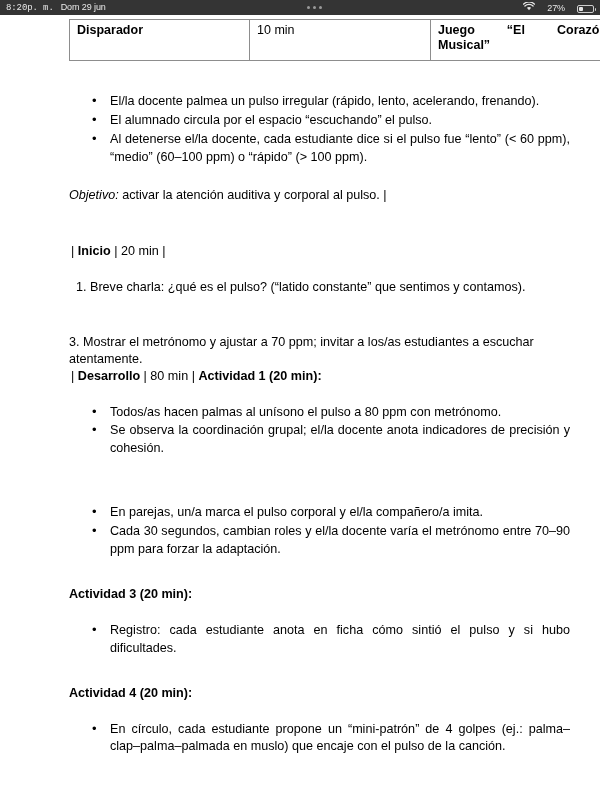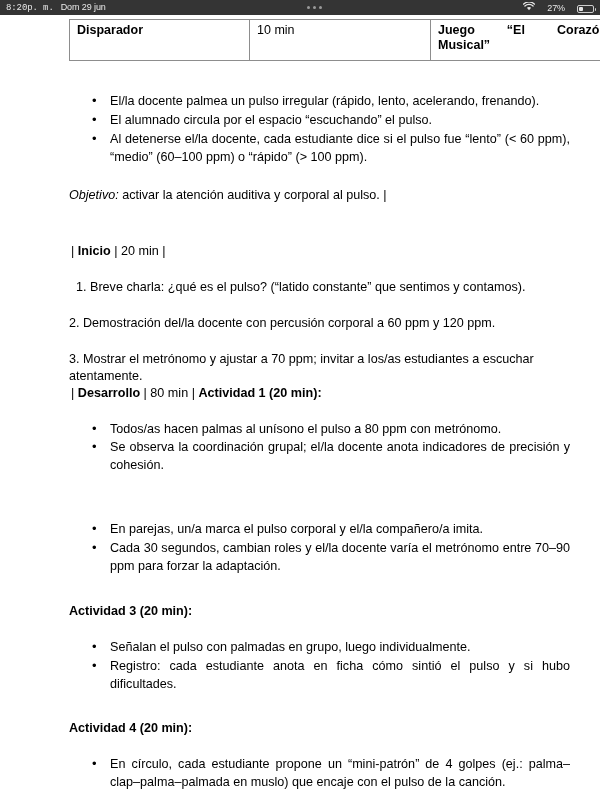--- a/index.html
+++ b/index.html
@@ -202,21 +202,20 @@
     <div class="spacer-sm"></div>
 
     <p class="sect-line"><span>| </span><b>Inicio</b><span> | 20 min |</span></p>
 
     <div class="spacer-md"></div>
 
     <p class="numitem first">1. Breve charla: ¿qué es el pulso? (“latido constante” que sentimos y contamos).</p>
 
     <div class="spacer-md"></div>
 
-    <p class="numitem">2. Demostración del/la docente con percusión corporal a 60 ppm y 120 ppm.</p>
 
     <div class="spacer-md"></div>
 
     <p class="numitem">3. Mostrar el metrónomo y ajustar a 70 ppm; invitar a los/as estudiantes a escuchar atentamente.</p>
 
     <p class="sect-line"><span>| </span><b>Desarrollo</b><span> | 80 min | </span><b>Actividad 1 (20 min):</b></p>
 
     <div class="spacer-md"></div>
 
     <ul class="bl">
@@ -234,21 +233,20 @@
       <li>Cada 30 segundos, cambian roles y el/la docente varía el metrónomo entre 70–90 ppm para forzar la adaptación.</li>
     </ul>
 
     <div class="spacer-lg"></div>
 
     <p class="act-head">Actividad 3 (20 min):</p>
 
     <div class="spacer-md"></div>
 
     <ul class="bl">
-      <li>Señalan el pulso con palmadas en grupo, luego individualmente.</li>
       <li>Registro: cada estudiante anota en ficha cómo sintió el pulso y si hubo dificultades.</li>
     </ul>
 
     <div class="spacer-lg"></div>
 
     <p class="act-head">Actividad 4 (20 min):</p>
 
     <div class="spacer-md"></div>
 
     <ul class="bl">

